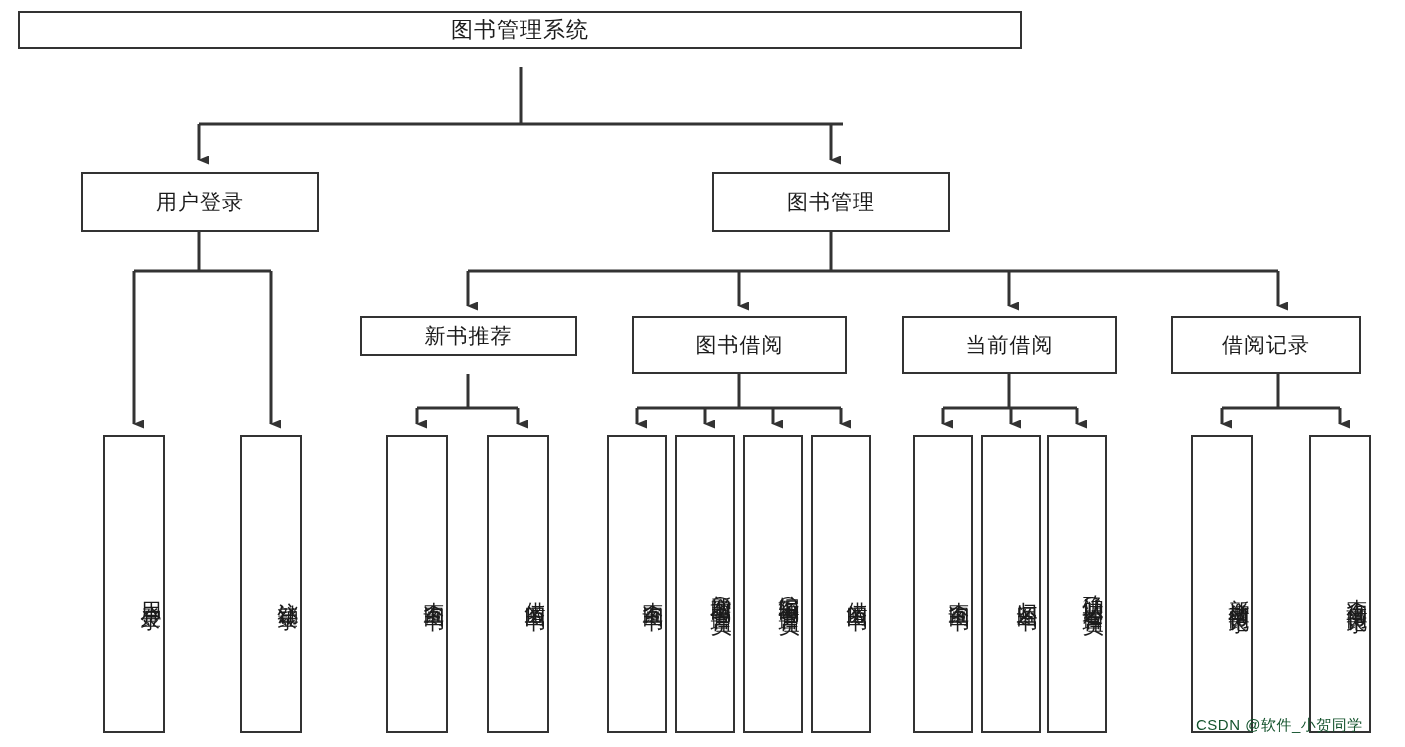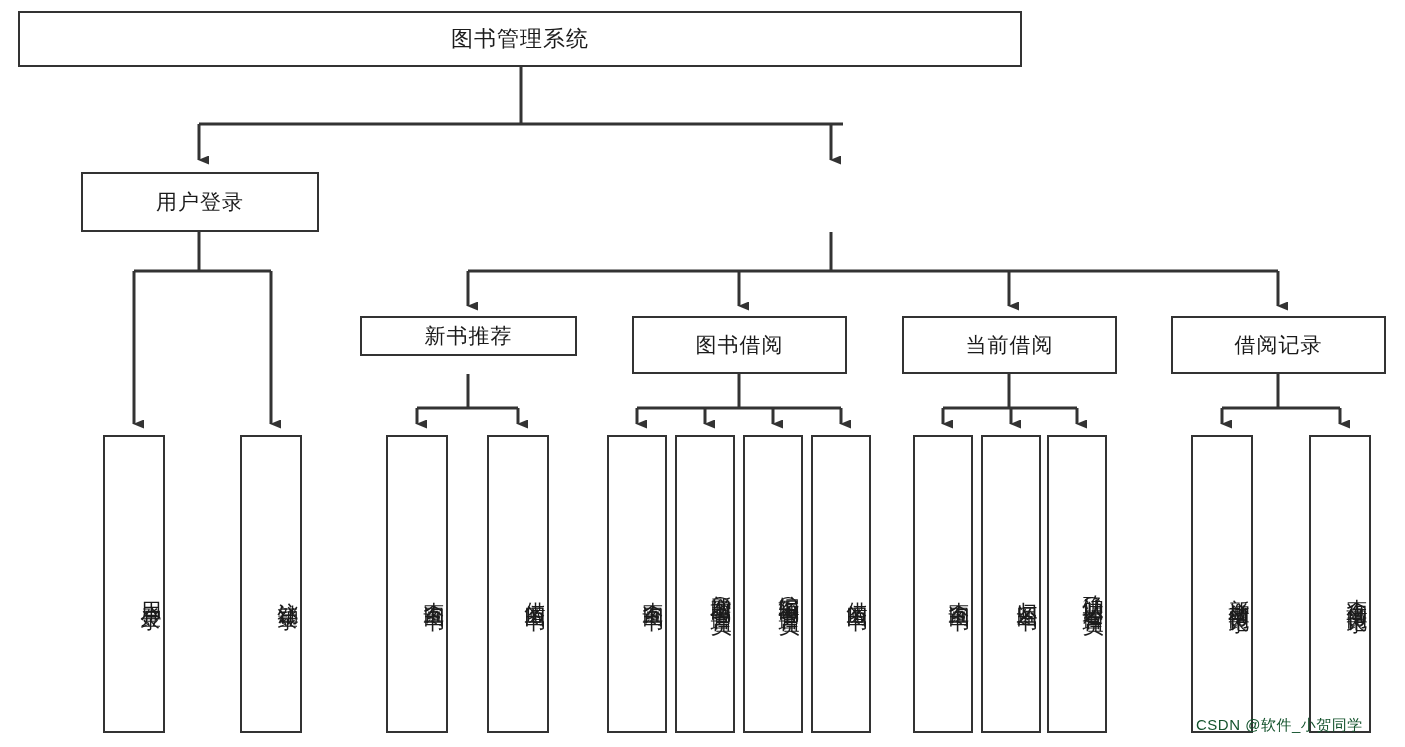--- a/index.html
+++ b/index.html
@@ -112,38 +112,41 @@
       <path d="M 1011 408 L 1011 424" marker-end="url(#arrowhead)"></path>
       <path d="M 1077 408 L 1077 424" marker-end="url(#arrowhead)"></path>
 
       <path d="M 1278 374 L 1278 408"></path>
       <path d="M 1222 408 L 1340 408"></path>
       <path d="M 1222 408 L 1222 424" marker-end="url(#arrowhead)"></path>
       <path d="M 1340 408 L 1340 424" marker-end="url(#arrowhead)"></path>
     </g>
   </svg>
 
-  <div class="node horiz root" style="left:18px; top:11px; width:1004px; height:56px;">
+  <div class="node horiz root" style="left:18px; top:11px; width:1004px; height:38px;">
     <span>图书管理系统</span>
   </div>
 
   <div class="node horiz" style="left:81px; top:172px; width:238px; height:60px;">
     <span>用户登录</span>
+  </div>
+  <div class="node horiz" style="left:712px; top:172px; width:238px; height:60px;">
+    <span>图书管理</span>
   </div>
 
   <div class="node horiz" style="left:360px; top:316px; width:217px; height:40px;">
     <span>新书推荐</span>
   </div>
   <div class="node horiz" style="left:632px; top:316px; width:215px; height:58px;">
     <span>图书借阅</span>
   </div>
   <div class="node horiz" style="left:902px; top:316px; width:215px; height:58px;">
     <span>当前借阅</span>
   </div>
-  <div class="node horiz" style="left:1171px; top:316px; width:215px; height:58px;">
+  <div class="node horiz" style="left:1171px; top:316px; width:190px; height:58px;">
     <span>借阅记录</span>
   </div>
 
   <div class="node vert" style="left:103px; top:435px; width:62px; height:298px;">
     <span>用户登录</span>
   </div>
   <div class="node vert" style="left:240px; top:435px; width:62px; height:298px;">
     <span>注销登录</span>
   </div>
 

